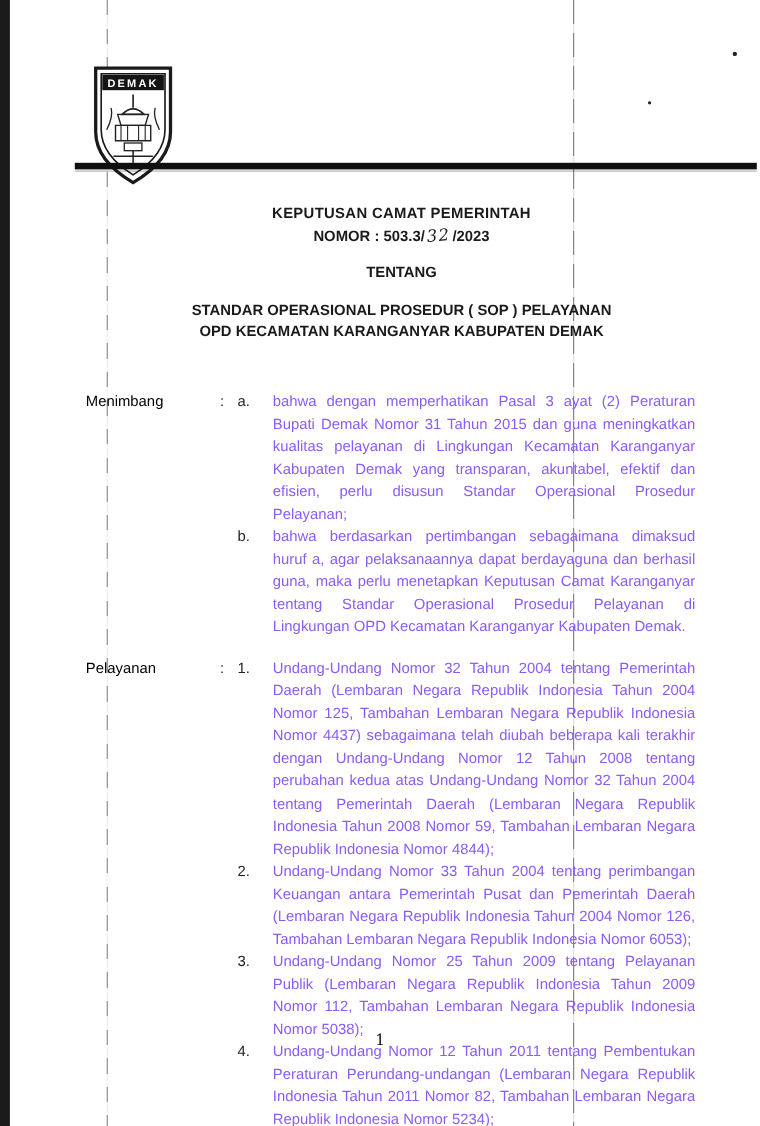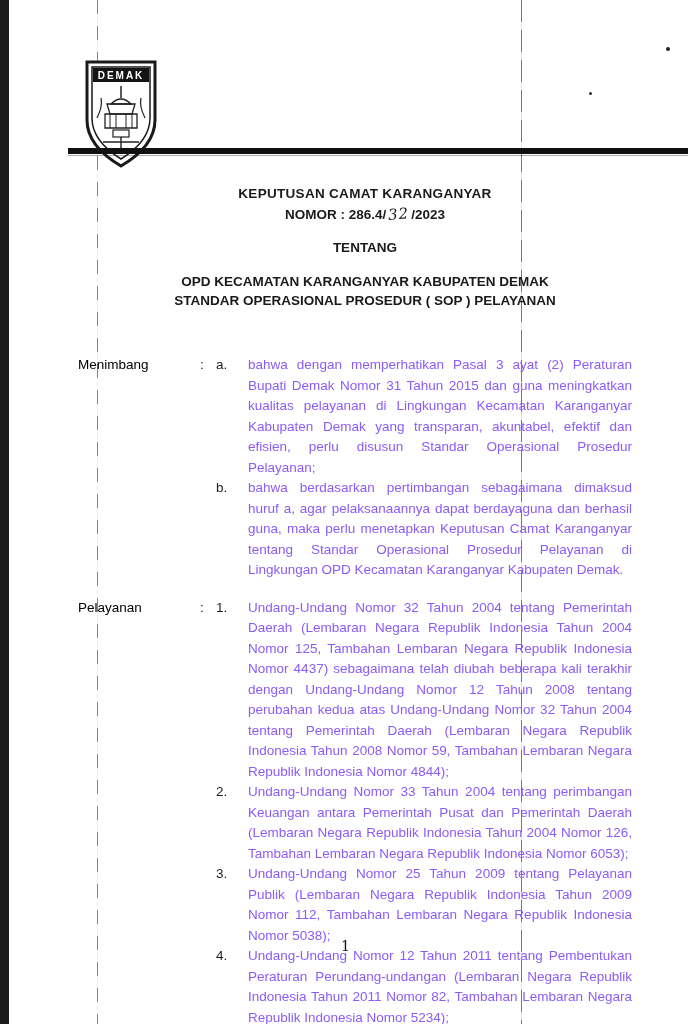--- a/index.html
+++ b/index.html
@@ -88,26 +88,26 @@
         <path d="M27 56 V70 M33 56 V70 M43 56 V70 M49 56 V70" stroke="#222" stroke-width="1"></path>
         <rect x="30" y="72" width="16" height="7" fill="none" stroke="#222" stroke-width="1.2"></rect>
         <path d="M14 60 Q20 48 18 40 M62 60 Q56 48 58 40" stroke="#222" stroke-width="1.2" fill="none"></path>
         <path d="M20 84 H56 M38 79 V92" stroke="#222" stroke-width="1.4" fill="none"></path>
       </svg>
     </div>
   </header>
   <div class="head-rule"></div>
 
   <div class="title-block">
-    <div class="t-line1">KEPUTUSAN CAMAT KARANGANYAR</div>
-    <div class="t-nomor"><span>NOMOR : 286.4/</span><span class="hand">32</span><span>/2023</span></div>
+    <div class="t-line1">KEPUTUSAN CAMAT PEMERINTAH</div>
+    <div class="t-nomor"><span>NOMOR : 503.3/</span><span class="hand">32</span><span>/2023</span></div>
     <div class="t-tentang">TENTANG</div>
     <div class="t-subject">
+      <div>STANDAR OPERASIONAL PROSEDUR ( SOP ) PELAYANAN</div>
       <div>OPD KECAMATAN KARANGANYAR KABUPATEN DEMAK</div>
-      <div>STANDAR OPERASIONAL PROSEDUR ( SOP ) PELAYANAN</div>
     </div>
   </div>
 
   <main class="doc-body">
 
     <section class="section">
       <div class="sec-label">Menimbang</div>
       <div class="sec-colon">:</div>
       <div class="sec-items">
         <div class="item">

